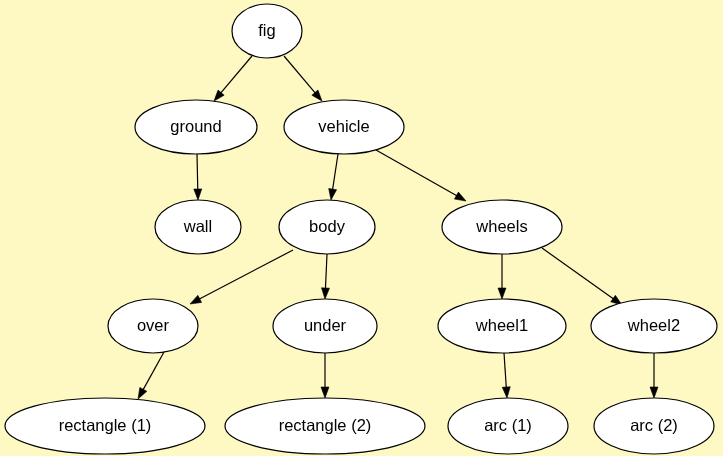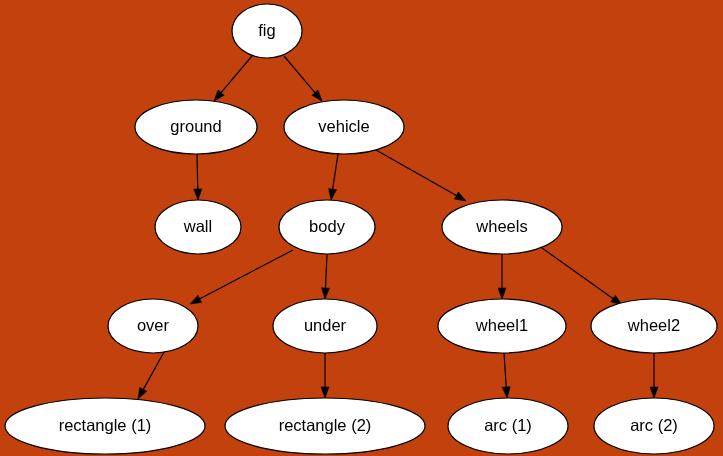--- a/index.html
+++ b/index.html
@@ -7,21 +7,21 @@
     padding: 0;
     background: #ffffff;
   }
   body {
     font-family: "Liberation Sans", sans-serif;
   }
   #graph-canvas {
     position: relative;
     width: 723px;
     height: 456px;
-    background: #c2410c;
+    background: #fef9c3;
     overflow: hidden;
   }
   #graph-svg {
     position: absolute;
     top: 0;
     left: 0;
     width: 723px;
     height: 456px;
     display: block;
   }

